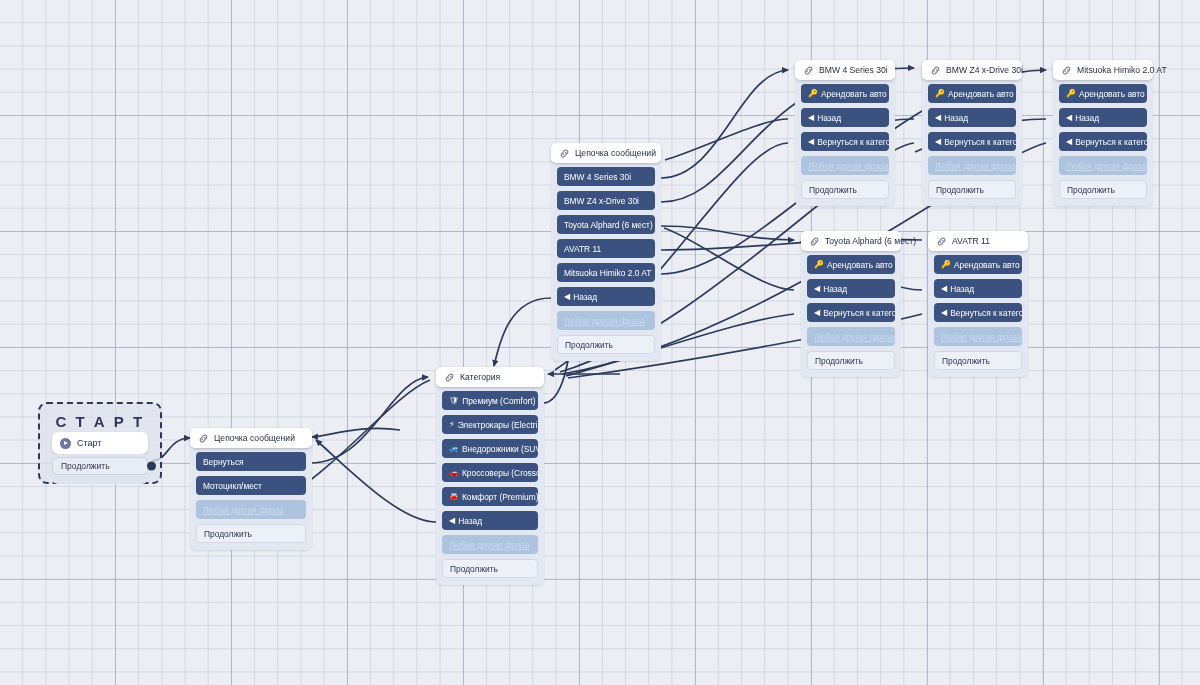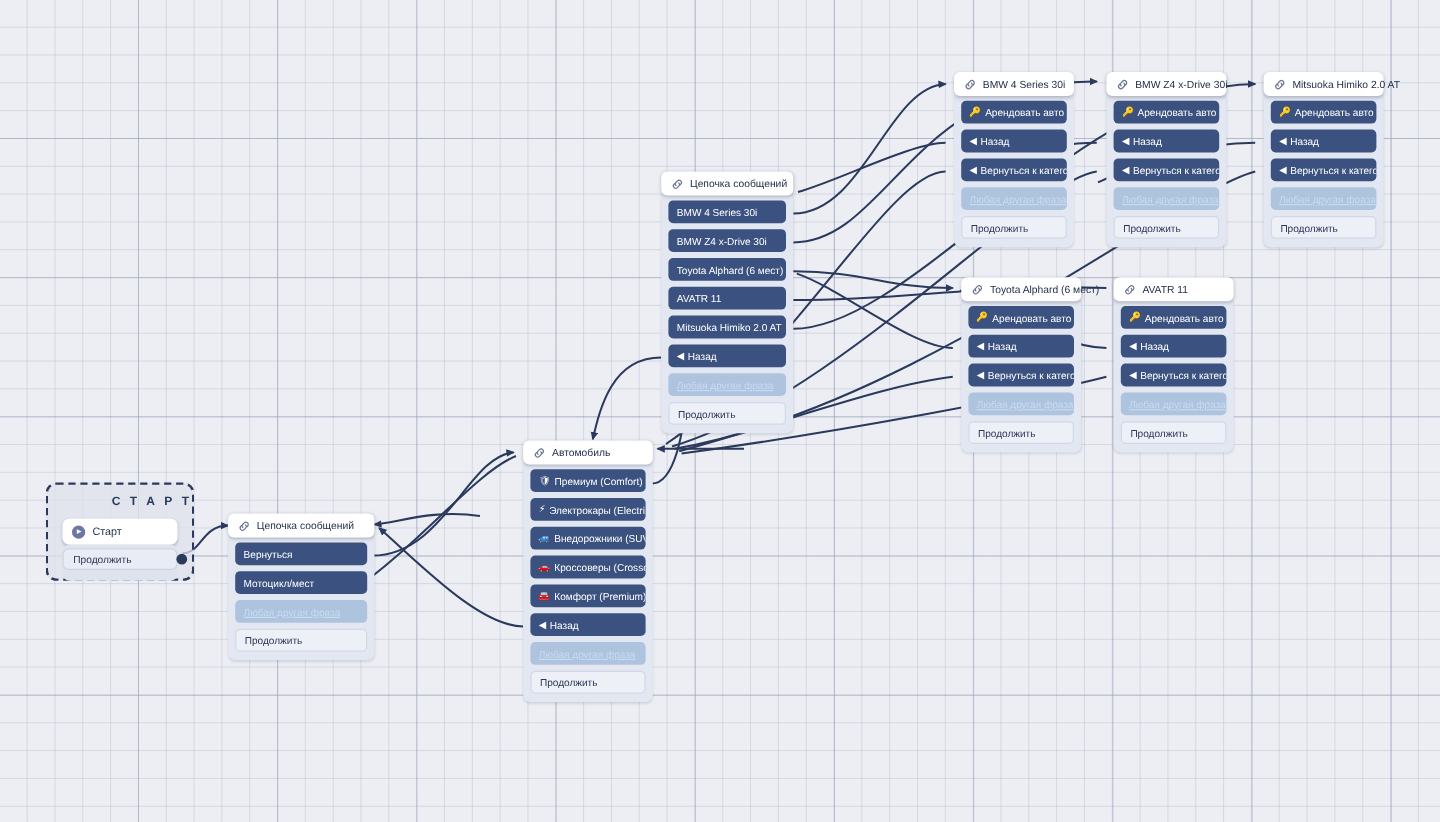--- a/index.html
+++ b/index.html
@@ -23,21 +23,21 @@
 
   
   .startgroup{
     position:absolute;
     border:2px dashed #2b3a5c;
     border-radius:9px;
     background:rgba(223,226,236,.75);
     box-sizing:border-box;
   }
   .startgroup .gtitle{
-    text-align:right;font-size:10px;letter-spacing:2.5px;color:#2b3a5c;
+    text-align:center;font-size:15px;letter-spacing:2.5px;color:#2b3a5c;
     font-weight:700;padding-top:9px;
   }
   .startcard{
     position:absolute;left:12px;right:12px;top:28px;
     background:#ffffff;border-radius:6px;
     box-shadow:0 1px 2px rgba(40,50,80,.22);
     height:22px;display:flex;align-items:center;gap:6px;padding:1px 8px;
     box-sizing:border-box;
   }
   .startcard .lbl{font-size:9px;color:#1d2a45;}
@@ -184,21 +184,21 @@
         </div>
       </div>
     </div>
 
   <div class="node" style="left:436px;top:367px;width:108px;">
       <div class="nhead">
         <svg class="chain-icon" width="11" height="11" viewBox="0 0 24 24" fill="none" stroke="#5a6party" style="stroke:#6a748f" stroke-width="2.2" stroke-linecap="round">
           <path d="M9.5 14.5 a4.2 4.2 0 0 1 0-6 l2.6-2.6 a4.2 4.2 0 0 1 6 6 l-1.2 1.2"></path>
           <path d="M14.5 9.5 a4.2 4.2 0 0 1 0 6 l-2.6 2.6 a4.2 4.2 0 0 1-6-6 l1.2-1.2"></path>
         </svg>
-        <span class="htxt">Автомобиль</span>
+        <span class="htxt">Категория</span>
       </div>
       <div class="nbody">
         <div class="row dark">
           <span class="emo">🛡</span>
           <span>Премиум (Comfort)</span>
         </div>
         <div class="row dark">
           <span class="emo">⚡</span>
           <span>Электрокары (Electri...</span>
         </div>

